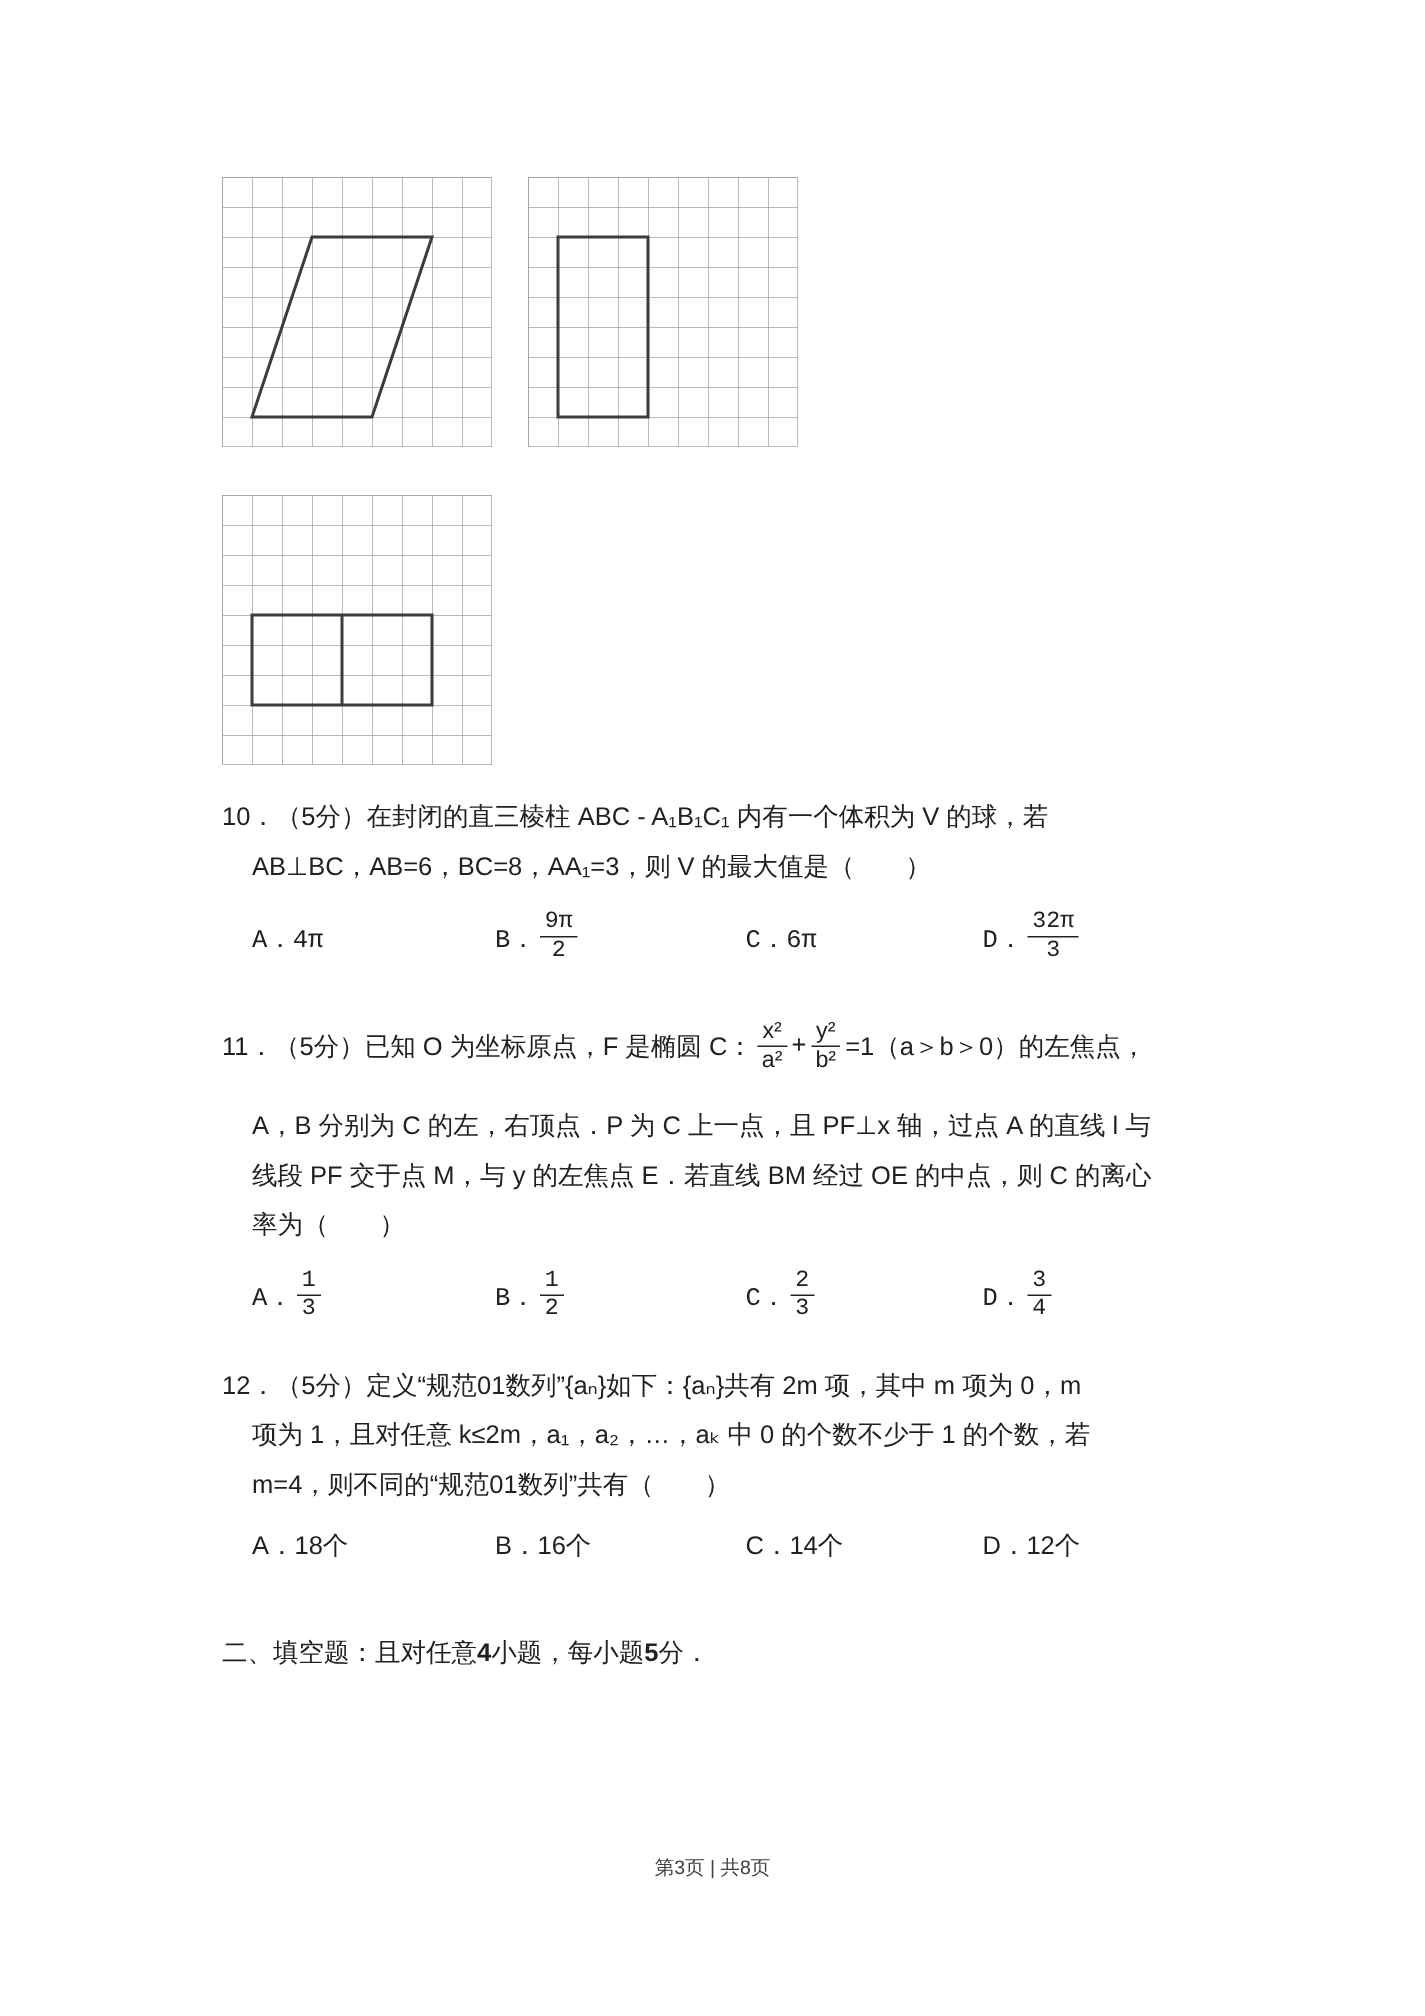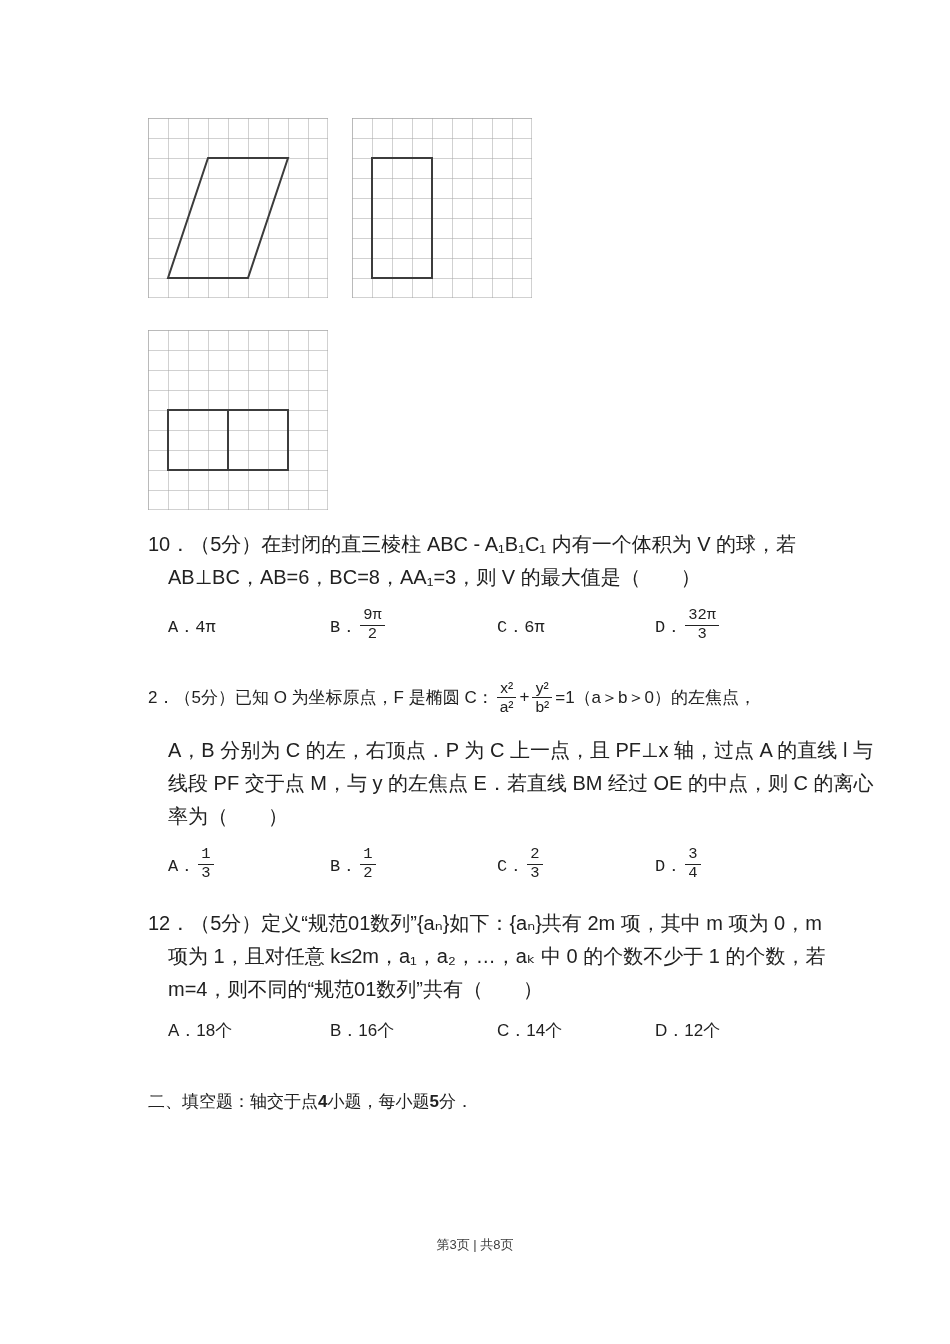--- a/index.html
+++ b/index.html
@@ -9,21 +9,21 @@
     position: relative; overflow: hidden;
     font-family: "Liberation Sans", "DejaVu Sans", sans-serif;
     color: #212121;
   }
   .content { position: absolute; left: 148px; top: 0; width: 690px; }
 
   .figure-row { display: flex; gap: 24px; margin-top: 118px; }
   .figure { width: 180px; height: 180px; display: block; }
   .figure3 { margin-top: 32px; }
 
-  .q-line { font-size: 20px; line-height: 33px; white-space: nowrap; }
+  .q-line { font-size: 17px; line-height: 33px; white-space: nowrap; }
   .indent { padding-left: 20px; }
 
   .opt-row { position: relative; font-size: 17px; }
   .opt-row.plain { height: 26px; line-height: 26px; }
   .opt-row.tall  { height: 52px; line-height: 52px; }
   .opt { position: absolute; top: 0; white-space: nowrap; }
   .opt-a { left: 20px; }  .opt-b { left: 182px; }
   .opt-c { left: 349px; } .opt-d { left: 507px; }
 
   .frac {
@@ -91,21 +91,21 @@
   <div class="q-line mt18">10．（5分）在封闭的直三棱柱 ABC - A₁B₁C₁ 内有一个体积为 V 的球，若</div>
   <div class="q-line indent">AB⊥BC，AB=6，BC=8，AA₁=3，则 V 的最大值是（　　）</div>
   <div class="opt-row tall mt8">
     <span class="opt opt-a"><span>A．4π</span></span>
     <span class="opt opt-b"><span>B．</span><span class="frac"><span class="fnum">9π</span><span class="fden">2</span></span></span>
     <span class="opt opt-c"><span>C．6π</span></span>
     <span class="opt opt-d"><span>D．</span><span class="frac"><span class="fnum">32π</span><span class="fden">3</span></span></span>
   </div>
 
   <div class="formula-line mt16">
-    <span>2．（5分）已知 O 为坐标原点，F 是椭圆 C：</span>
+    <span>11．（5分）已知 O 为坐标原点，F 是椭圆 C：</span>
       <span class="frac">
         <span class="fnum">x²</span>
         <span class="fden">a²</span>
       </span>
       <span>+</span>
       <span class="frac">
         <span class="fnum">y²</span>
         <span class="fden">b²</span>
       </span>
       <span>=1（a＞b＞0）的左焦点，</span>
@@ -124,20 +124,20 @@
   <div class="q-line indent">项为 1，且对任意 k≤2m，a₁，a₂，…，aₖ 中 0 的个数不少于 1 的个数，若</div>
   <div class="q-line indent">m=4，则不同的“规范01数列”共有（　　）</div>
   <div class="opt-row plain mt12">
     <span class="opt opt-a"><span>A．18个</span></span>
     <span class="opt opt-b"><span>B．16个</span></span>
     <span class="opt opt-c"><span>C．14个</span></span>
     <span class="opt opt-d"><span>D．12个</span></span>
   </div>
 
   <div class="section-head">
-    <span>二、填空题：轴交于点</span><b>4</b><span>小题，每小题</span><b>5</b><span>分．</span>
+    <span>二、填空题：且对任意</span><b>4</b><span>小题，每小题</span><b>5</b><span>分．</span>
   </div>
 
 </div>
 
 <div class="footer">
   <span>第3页 | 共8页</span>
 </div>
 
 </body></html>

